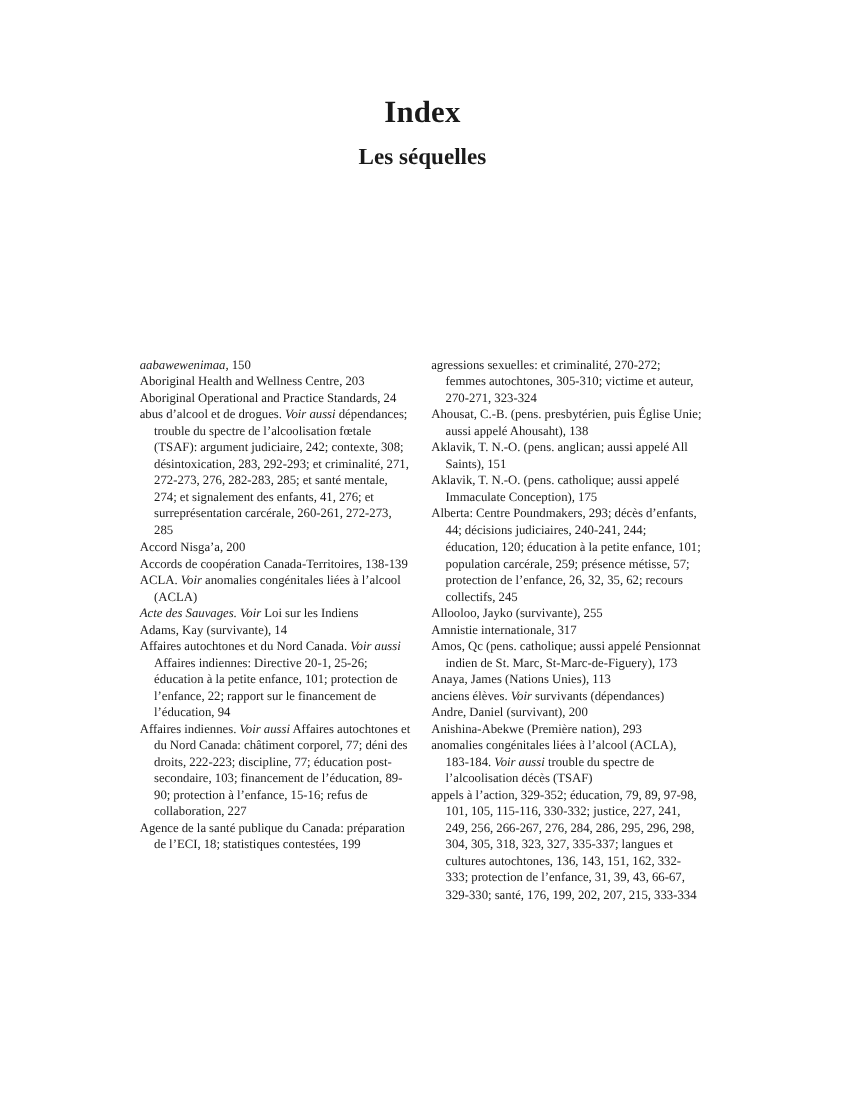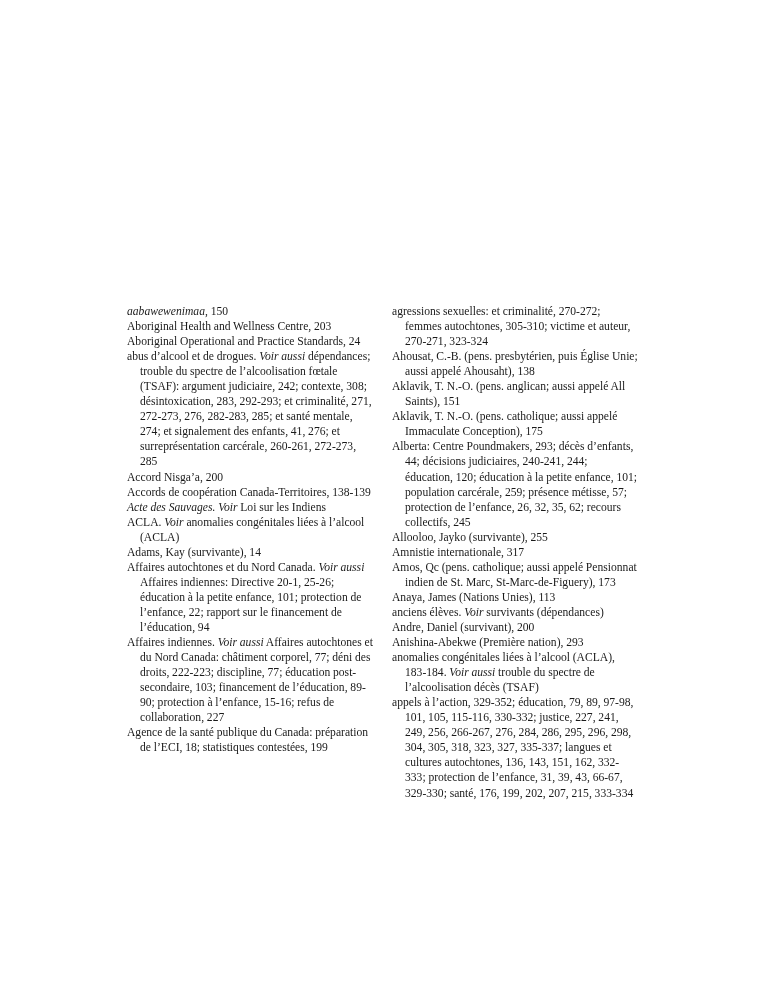--- a/index.html
+++ b/index.html
@@ -31,21 +31,21 @@
     margin: 0;
   }
   .index-subtitle {
     font-size: 21px;
     font-weight: bold;
     line-height: 1.1;
     margin: 12px 0 0 0;
   }
   .columns {
     position: absolute;
-    top: 304px;
+    top: 324px;
     left: 127px;
     width: 518px;
     display: flex;
     gap: 19px;
   }
   .col {
     width: 246px;
   }
   .entry {
     font-size: 11.6px;
@@ -58,31 +58,35 @@
   }
   .entry i {
     font-style: italic;
   }
 </style>
 </head>
 <body>
 
 <div class="page">
 
+  <div class="title-block">
+    <div class="index-title">Index</div>
+    <div class="index-subtitle">Les séquelles</div>
+  </div>
 
   <div class="columns">
     <div class="col" id="col-left">
         <div class="entry"><i>aabawewenimaa</i><span>, 150</span></div>
         <div class="entry"><span>Aboriginal Health and Wellness Centre, 203</span></div>
         <div class="entry"><span>Aboriginal Operational and Practice Standards, 24</span></div>
         <div class="entry"><span>abus d’alcool et de drogues. </span><i>Voir aussi</i><span> dépendances; trouble du spectre de l’alcoolisation fœtale (TSAF): argument judiciaire, 242; contexte, 308; désintoxication, 283, 292-293; et criminalité, 271, 272-273, 276, 282-283, 285; et santé mentale, 274; et signalement des enfants, 41, 276; et surreprésentation carcérale, 260-261, 272-273, 285</span></div>
         <div class="entry"><span>Accord Nisga’a, 200</span></div>
         <div class="entry"><span>Accords de coopération Canada-Territoires, 138-139</span></div>
+        <div class="entry"><span>ACLA. </span><i>Voir</i><span> anomalies congénitales liées à l’alcool (ACLA)</span></div>
         <div class="entry"><i>Acte des Sauvages. Voir</i><span> Loi sur les Indiens</span></div>
-        <div class="entry"><span>ACLA. </span><i>Voir</i><span> anomalies congénitales liées à l’alcool (ACLA)</span></div>
         <div class="entry"><span>Adams, Kay (survivante), 14</span></div>
         <div class="entry"><span>Affaires autochtones et du Nord Canada. </span><i>Voir aussi</i><span> Affaires indiennes: Directive 20-1, 25-26; éducation à la petite enfance, 101; protection de l’enfance, 22; rapport sur le financement de l’éducation, 94</span></div>
         <div class="entry"><span>Affaires indiennes. </span><i>Voir aussi</i><span> Affaires autochtones et du Nord Canada: châtiment corporel, 77; déni des droits, 222-223; discipline, 77; éducation post-secondaire, 103; financement de l’éducation, 89-90; protection à l’enfance, 15-16; refus de collaboration, 227</span></div>
         <div class="entry"><span>Agence de la santé publique du Canada: préparation de l’ECI, 18; statistiques contestées, 199</span></div>
       </div>
     <div class="col" id="col-right">
         <div class="entry"><span>agressions sexuelles: et criminalité, 270-272; femmes autochtones, 305-310; victime et auteur, 270-271, 323-324</span></div>
         <div class="entry"><span>Ahousat, C.-B. (pens. presbytérien, puis Église Unie; aussi appelé Ahousaht), 138</span></div>
         <div class="entry"><span>Aklavik, T. N.-O. (pens. anglican; aussi appelé All Saints), 151</span></div>
         <div class="entry"><span>Aklavik, T. N.-O. (pens. catholique; aussi appelé Immaculate Conception), 175</span></div>

